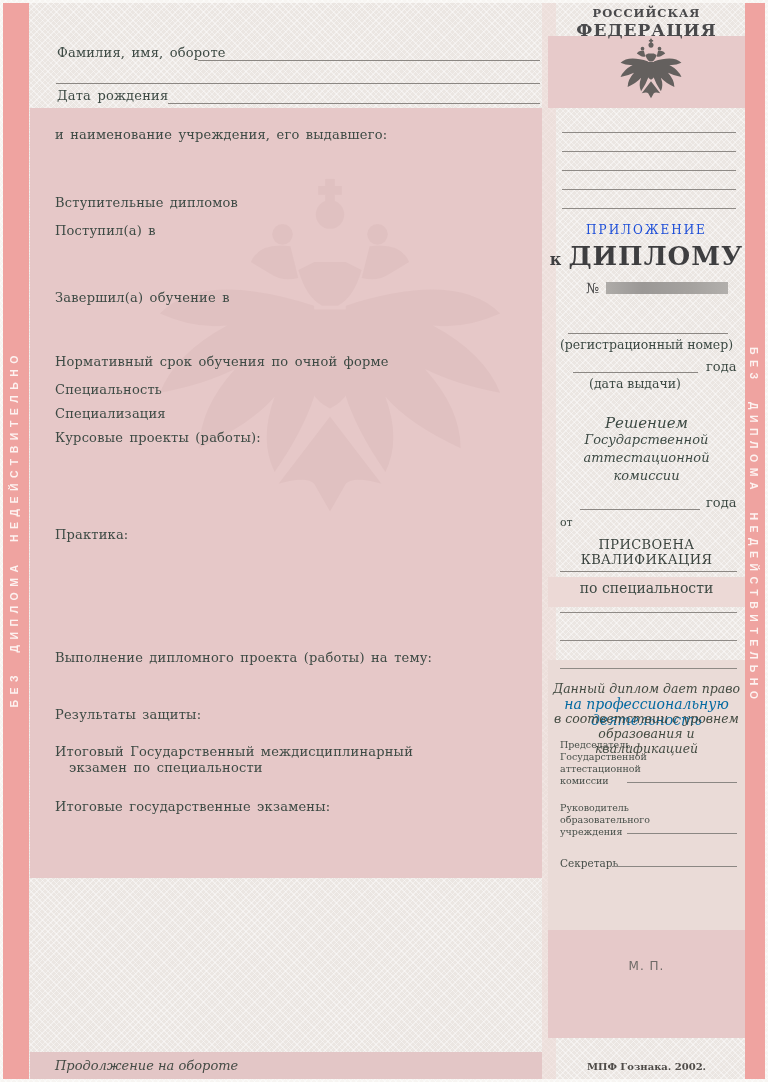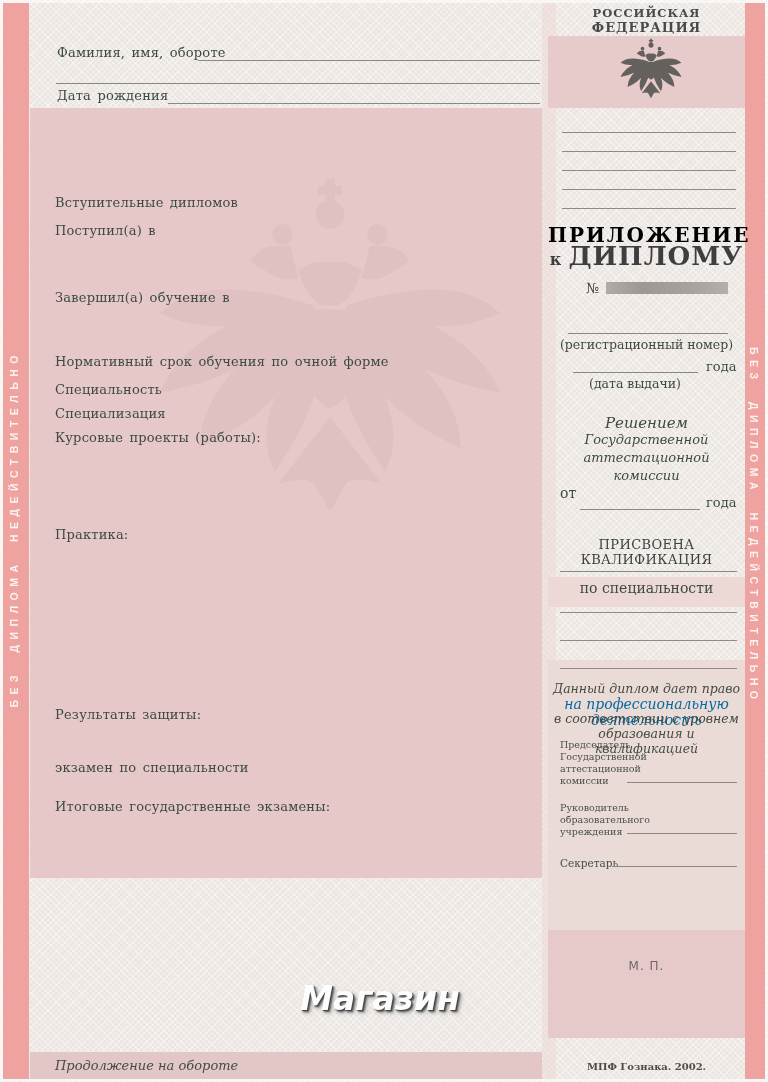--- a/index.html
+++ b/index.html
@@ -81,35 +81,38 @@
     </g>
   </svg>
 
   <div class="abs lbl" style="left:57px;top:45px">Фамилия, имя, обороте</div>
   <div class="abs fill-line" style="left:198px;top:60px;width:342px"></div>
   <div class="abs fill-line" style="left:56px;top:83px;width:484px"></div>
 
   <div class="abs lbl" style="left:57px;top:88px">Дата рождения</div>
   <div class="abs fill-line" style="left:168px;top:103px;width:372px"></div>
 
+  <div class="abs lbl" style="left:55px;top:127px">и наименование учреждения, его выдавшего:</div>
 
   <div class="abs lbl" style="left:55px;top:195px">Вступительные дипломов</div>
   <div class="abs lbl" style="left:55px;top:223px">Поступил(а) в</div>
   <div class="abs lbl" style="left:55px;top:290px">Завершил(а) обучение в</div>
   <div class="abs lbl" style="left:55px;top:354px">Нормативный срок обучения по очной форме</div>
   <div class="abs lbl" style="left:55px;top:382px">Специальность</div>
   <div class="abs lbl" style="left:55px;top:406px">Специализация</div>
   <div class="abs lbl" style="left:55px;top:430px">Курсовые проекты (работы):</div>
   <div class="abs lbl" style="left:55px;top:527px">Практика:</div>
+  <div class="abs lbl" style="left:55px;top:650px">Выполнение дипломного проекта (работы) на тему:</div>
   <div class="abs lbl" style="left:55px;top:707px">Результаты защиты:</div>
-  <div class="abs lbl" style="left:55px;top:760px">экзамен по специальности</div>
+  <div class="abs lbl" style="left:55px;top:744px">Итоговый Государственный междисциплинарный</div>
+  <div class="abs lbl" style="left:69px;top:760px">экзамен по специальности</div>
   <div class="abs lbl" style="left:55px;top:799px">Итоговые государственные экзамены:</div>
 
   <div class="abs rc ser" style="top:6px;font-weight:bold;font-size:11.5px;letter-spacing:1px;color:#49494b">РОССИЙСКАЯ</div>
-  <div class="abs rc ser" style="top:20px;font-weight:bold;font-size:13px;letter-spacing:1px;color:#49494b">ФЕДЕРАЦИЯ</div>
+  <div class="abs rc ser" style="top:20px;font-weight:bold;font-size:17px;letter-spacing:1px;color:#49494b">ФЕДЕРАЦИЯ</div>
 
   <svg class="abs" style="left:612px;top:38px;z-index:3" width="78" height="68" viewBox="0 0 100 96">
     <g fill="#64605e">
       <rect x="48.8" y="1" width="2.4" height="6"></rect>
         <rect x="47" y="2.8" width="6" height="2.2"></rect>
       <circle cx="50" cy="10" r="3.6"></circle>
         <circle cx="38" cy="15" r="2.6"></circle>
         <circle cx="62" cy="15" r="2.6"></circle>
       <path d="M40 18 q-8 -1 -10 4 l5 3 q3 2 7 1 z"></path>
       <path d="M60 18 q8 -1 10 4 l-5 3 q-3 2 -7 1 z"></path>
@@ -120,42 +123,42 @@
       <path d="M50 61 l-13 17 q7 -2 9 0 l4 7 l4 -7 q2 -2 9 0 z"></path>
     </g>
   </svg>
 
   <div class="abs blank-line" style="left:562px;top:132px;width:174px"></div>
   <div class="abs blank-line" style="left:562px;top:151px;width:174px"></div>
   <div class="abs blank-line" style="left:562px;top:170px;width:174px"></div>
   <div class="abs blank-line" style="left:562px;top:189px;width:174px"></div>
   <div class="abs blank-line" style="left:562px;top:208px;width:174px"></div>
 
-  <div class="abs rc ser" style="top:223px;font-weight:bold;font-size:20px;letter-spacing:2px;color:#000000">ПРИЛОЖЕНИЕ</div>
+  <div class="abs rc ser" style="top:223px;font-weight:normal;font-size:12px;letter-spacing:2px;color:#1d4ed8">ПРИЛОЖЕНИЕ</div>
   <div class="abs" style="left:548px;top:241px;width:197px;display:flex;justify-content:center;align-items:baseline;gap:7px;z-index:3">
     <span class="ser" style="font-weight:bold;font-size:16px;color:#3e3e40">к</span>
     <span class="ser" style="font-weight:bold;font-size:26px;letter-spacing:1px;color:#3e3e40">ДИПЛОМУ</span>
   </div>
 
   <div class="abs ser" style="left:586px;top:280px;font-size:14px;z-index:3;color:#4a4a4a">№</div>
   <div class="abs" style="left:606px;top:282px;width:122px;height:12px;z-index:3;background:linear-gradient(90deg,#aeaba8,#9b9896 30%,#a5a29f 70%,#b2afac)"></div>
 
   <div class="abs fill-line" style="left:568px;top:333px;width:160px"></div>
   <div class="abs rc ser" style="top:337px;font-size:12.5px">(регистрационный номер)</div>
 
   <div class="abs fill-line" style="left:573px;top:372px;width:125px"></div>
   <div class="abs ser" style="left:706px;top:359px;font-size:13px;z-index:3">года</div>
   <div class="abs ser" style="left:575px;top:376px;width:120px;text-align:center;font-size:12.5px;z-index:3">(дата выдачи)</div>
 
   <div class="abs rc ser ital" style="top:414px;font-size:15px">Решением</div>
   <div class="abs rc ser ital" style="top:432px;font-size:13px">Государственной</div>
   <div class="abs rc ser ital" style="top:450px;font-size:13px">аттестационной</div>
   <div class="abs rc ser ital" style="top:468px;font-size:13px">комиссии</div>
 
-  <div class="abs ser" style="left:560px;top:485px;font-size:14px;z-index:3">от</div>
+  <div class="abs ser" style="left:560px;top:516px;font-size:11px;z-index:3">от</div>
   <div class="abs fill-line" style="left:580px;top:509px;width:120px"></div>
   <div class="abs ser" style="left:706px;top:495px;font-size:13px;z-index:3">года</div>
 
   <div class="abs rc ser" style="top:537px;font-size:13px;letter-spacing:.4px;color:#39423d">ПРИСВОЕНА КВАЛИФИКАЦИЯ</div>
   <div class="abs fill-line" style="left:560px;top:571px;width:177px"></div>
   <div class="abs rc ser" style="top:580px;font-size:14px">по специальности</div>
   <div class="abs blank-line" style="left:560px;top:612px;width:177px"></div>
   <div class="abs blank-line" style="left:560px;top:640px;width:177px"></div>
   <div class="abs blank-line" style="left:560px;top:668px;width:177px"></div>
 
@@ -176,15 +179,14 @@
   <div class="abs fill-line" style="left:627px;top:833px;width:110px"></div>
 
   <div class="abs sig" style="left:560px;top:857px;font-size:10.5px">Секретарь</div>
   <div class="abs fill-line" style="left:612px;top:866px;width:125px"></div>
 
   <div class="abs rc" style="top:959px;font:12px 'DejaVu Sans',sans-serif;color:#6e6a67;letter-spacing:1px">М. П.</div>
   <div class="abs rc ser" style="top:1061px;font-size:10px;font-weight:bold;color:#4e4b48">МПФ Гознака. 2002.</div>
 
   <div class="abs ser ital" style="left:55px;top:1058px;font-size:13px;z-index:3;color:#444b45">Продолжение на обороте</div>
 
-  <div class="abs wm" style="left:270px;top:982px;width:220px">Магазин</div>
 
 </div>
 
 </body></html>

